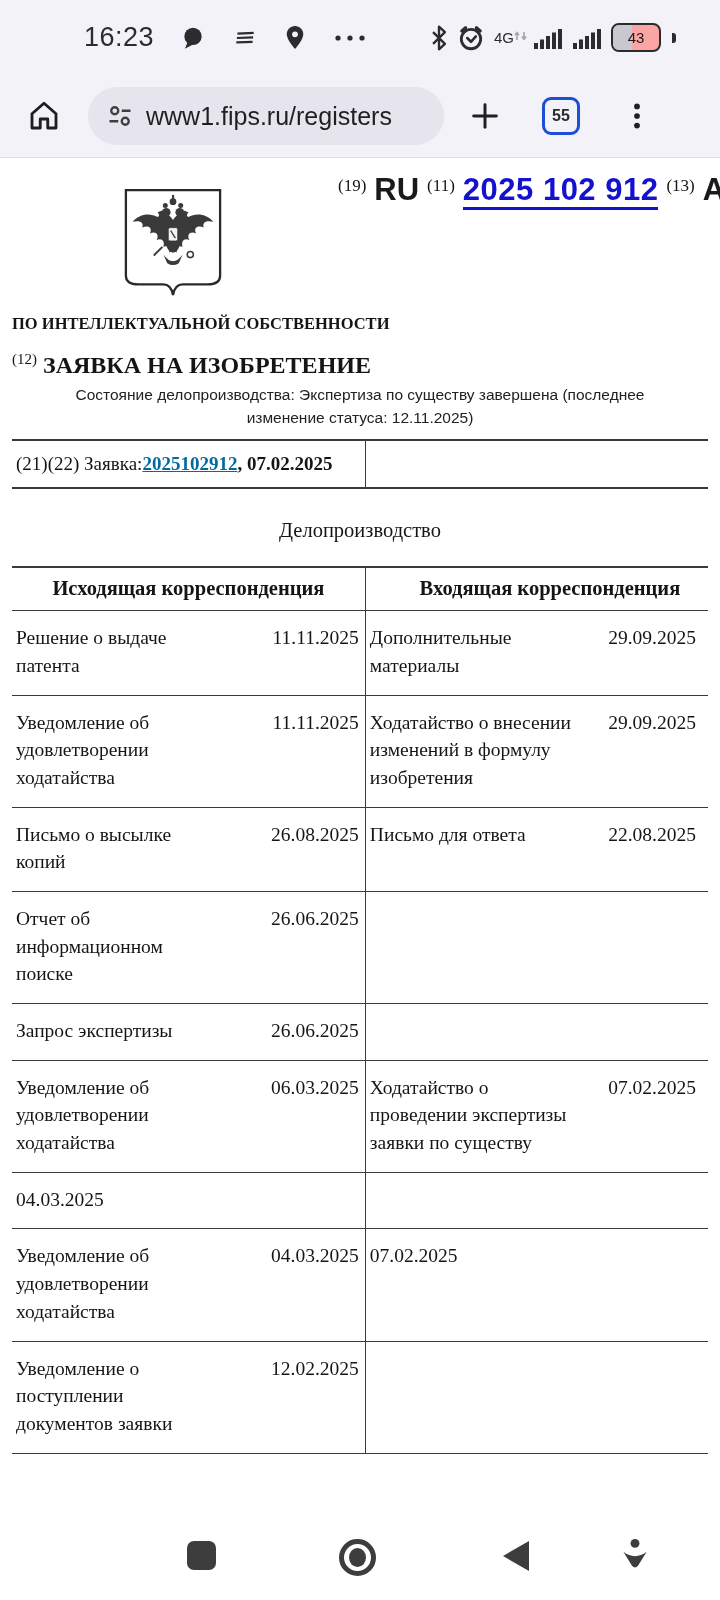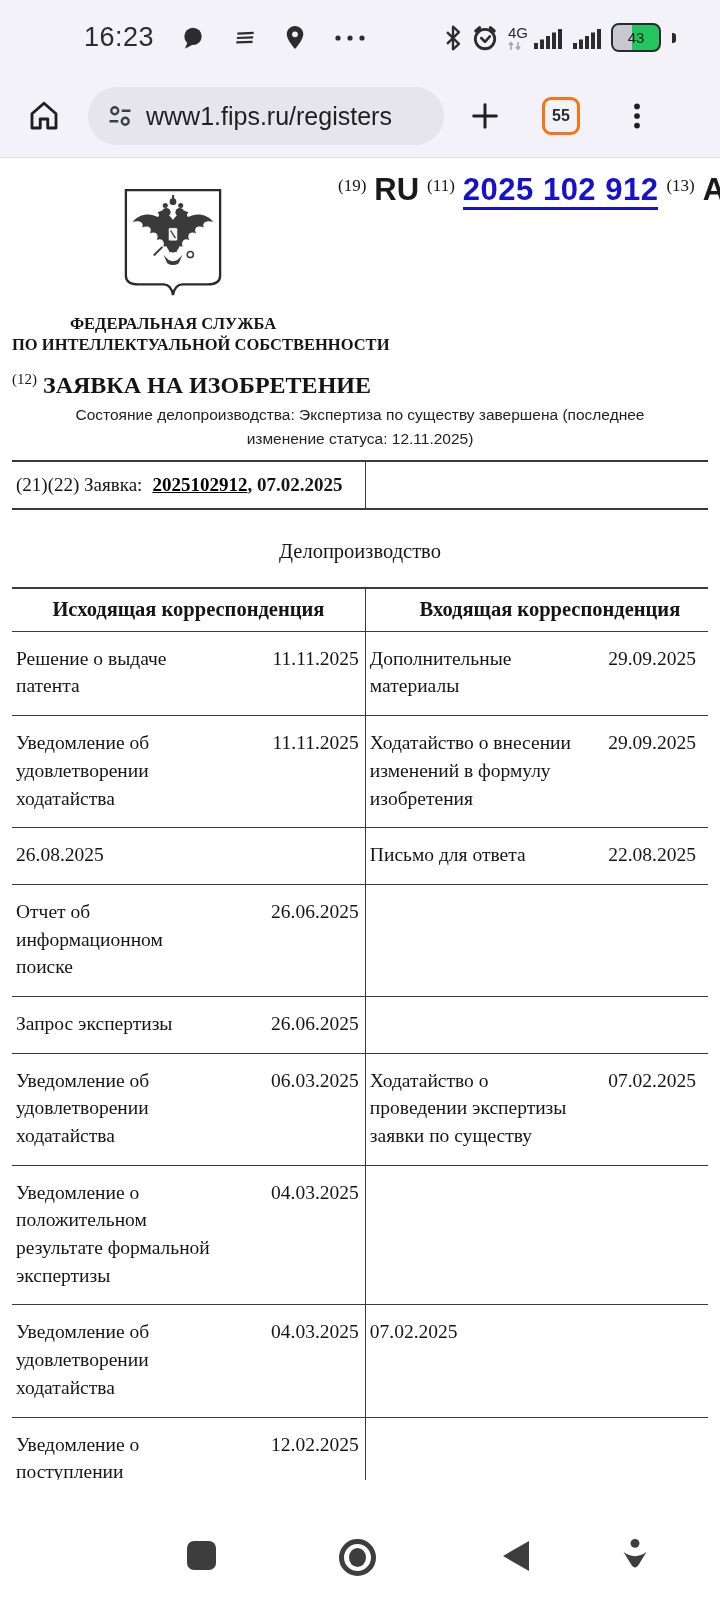--- a/index.html
+++ b/index.html
@@ -6,34 +6,34 @@
   body{width:720px;height:1600px;background:#fff;font-family:"Liberation Sans",sans-serif;}
   .screen{position:relative;width:720px;height:1600px;overflow:hidden;background:#fff;}
 
   
   .chrome{position:absolute;top:0;left:0;width:720px;height:157px;background:#f3f2f8;border-bottom:1px solid #dddbe3;}
   .statusbar{position:absolute;top:0;left:0;width:100%;height:75px;display:flex;align-items:center;}
   .sb-left{display:flex;align-items:center;gap:26px;margin-left:84px;}
   .sb-time{font-size:27px;font-weight:500;color:#2c2c2e;letter-spacing:.5px;}
   .sb-right{display:flex;align-items:center;gap:9px;margin-left:auto;margin-right:44px;}
   .sb-ico{display:flex;align-items:flex-end;}
-  .netlabel{display:flex;flex-direction:column;align-items:flex-start;line-height:1;margin-right:-4px;}
+  .netlabel{display:flex;flex-direction:row;align-items:flex-start;line-height:1;margin-right:-4px;}
   .netlabel .g4{font-size:15px;font-weight:500;color:#2c2c2e;}
   .netlabel .updown{display:flex;gap:1px;margin-top:1px;}
-  .battery{position:relative;width:46px;height:25px;border:2.5px solid #2b2b2b;border-radius:8px;display:flex;align-items:center;justify-content:center;overflow:hidden;background:#22c55e;}
+  .battery{position:relative;width:46px;height:25px;border:2.5px solid #2b2b2b;border-radius:8px;display:flex;align-items:center;justify-content:center;overflow:hidden;background:#fca5a5;}
   .battery .fill{position:absolute;left:0;top:0;bottom:0;width:42%;background:#c9c7cf;}
   .battery .pct{position:relative;font-size:15px;font-weight:500;color:#1c1c1e;}
   .bat-nub{width:4px;height:10px;background:#2b2b2b;border-radius:0 3px 3px 0;margin-left:2px;}
 
   .toolbar{position:absolute;top:75px;left:0;width:100%;height:82px;display:flex;align-items:center;}
   .home-btn{margin-left:26px;display:flex;}
   .urlpill{margin-left:26px;width:356px;height:58px;background:#e6e4ec;border-radius:29px;display:flex;align-items:center;padding:0 18px;box-sizing:border-box;overflow:hidden;}
   .url-text{font-size:25px;color:#1f1f1f;margin-left:12px;white-space:nowrap;overflow:hidden;flex:1;}
   .plus-btn{margin-left:24px;display:flex;}
-  .tabs-btn{margin-left:40px;width:32px;height:32px;border:3px solid #f97316;border-radius:9px;display:flex;align-items:center;justify-content:center;}
+  .tabs-btn{margin-left:40px;width:32px;height:32px;border:3px solid #1d4ed8;border-radius:9px;display:flex;align-items:center;justify-content:center;}
   .tabs-count{font-size:16px;font-weight:700;color:#2b2b2b;}
   .kebab-btn{margin-left:44px;display:flex;}
 
   
   .page{position:absolute;top:158px;left:0;width:720px;padding:0 12px;box-sizing:border-box;font-family:"Liberation Serif","DejaVu Serif",serif;color:#151515;}
   .doc-head{display:flex;margin-top:16px;}
   .head-left{width:322px;text-align:center;flex-shrink:0;}
   .country{font-size:17.5px;font-weight:700;letter-spacing:.3px;margin-top:3px;}
   .coat{margin:13px auto 0;display:block;}
   .agency{font-size:16.5px;font-weight:700;line-height:1.25;margin-top:15px;white-space:nowrap;}
@@ -42,21 +42,21 @@
   .code-sm{font-size:17px;font-family:"Liberation Serif",serif;padding-top:2px;}
   .code-big{font-size:31px;font-weight:700;font-family:"Liberation Sans",sans-serif;color:#1a1a1a;line-height:1.05;}
   .pub-link{font-size:31px;font-weight:700;font-family:"Liberation Sans",sans-serif;color:#1412cf;text-decoration:none;border-bottom:3px solid #1412cf;line-height:1.05;letter-spacing:.5px;}
   .doc-kind{margin-top:16px;font-size:15px;}
   .doc-kind .sup{vertical-align:9px;font-size:15px;}
   .doc-kind .kind-title{font-size:24px;font-weight:700;margin-left:6px;}
   .status-line{text-align:center;font-family:"Liberation Sans",sans-serif;font-size:15.5px;color:#222;line-height:1.5;margin-top:4px;padding:0 28px;}
   .app-row{margin-top:10px;border-top:2px solid #3b3b3b;border-bottom:2px solid #3b3b3b;display:grid;grid-template-columns:50.7% 49.3%;}
   .app-cell{padding:12px 4px;font-size:19px;display:flex;align-items:center;flex-wrap:wrap;}
   .app-cell-r{border-left:1.5px solid #3b3b3b;}
-  .app-num{color:#000000;font-weight:700;text-decoration:underline;margin-left:10px;}
+  .app-num{color:#0369a1;font-weight:700;text-decoration:underline;margin-left:0;}
   .app-date{font-weight:700;}
 
   .section-title{text-align:center;font-size:20.5px;margin-top:30px;}
 
   .docs-table{margin-top:24px;border-top:2px solid #3b3b3b;}
   .t-hrow{display:grid;grid-template-columns:50.7% 49.3%;}
   .t-hcell{text-align:center;font-size:20.5px;font-weight:700;padding:9px 2px 10px;}
   .t-hcell.r{border-left:1.5px solid #3b3b3b;padding-left:28px;}
   .t-row{display:grid;grid-template-columns:50.7% 49.3%;border-top:1.5px solid #3b3b3b;font-family:Liberation Serif, serif;}
   .t-row:last-child{border-bottom:1.5px solid #3b3b3b;}
@@ -212,21 +212,20 @@
               <circle cx="60" cy="19" r="2.6"></circle>
             <ellipse cx="52" cy="52" rx="8.5" ry="16"></ellipse>
             <path d="M42,70 Q52,84 62,70 L58,79 Q52,83 46,79 Z"></path>
           </g>
           <rect x="47" y="42" width="10" height="14" rx="2" fill="#f2f2f2" stroke="#3a3a3a" stroke-width="1"></rect>
           <path d="M49.5,45 l5,8" stroke="#3a3a3a" stroke-width="1.4"></path>
           <path d="M41,62 L32,71" stroke="#3a3a3a" stroke-width="2"></path>
           <circle cx="70" cy="70" r="3.2" fill="none" stroke="#3a3a3a" stroke-width="1.6"></circle>
         </svg>
         <div class="agency">
-          <div>ФЕДЕРАЛЬНАЯ СЛУЖБА</div>
           <div>ПО ИНТЕЛЛЕКТУАЛЬНОЙ СОБСТВЕННОСТИ</div>
         </div>
       </div>
       <div class="head-right">
         <div class="codes">
           <span class="code-sm">(19)</span>
           <span class="code-big">RU</span>
           <span class="code-sm">(11)</span>
           <a class="pub-link" href="#">2025 102 912</a>
           <span class="code-sm">(13)</span>
@@ -276,20 +275,21 @@
               <span class="doc-name">Уведомление об удовлетворении ходатайства</span>
               <span class="doc-date">11.11.2025</span>
             </div>
             <div class="t-cell r">
               <span class="doc-name">Ходатайство о внесении изменений в формулу изобретения</span>
               <span class="doc-date">29.09.2025</span>
             </div>
           </div>
           <div class="t-row">
             <div class="t-cell">
+              <span class="doc-name">Письмо о высылке копий</span>
               <span class="doc-date">26.08.2025</span>
             </div>
             <div class="t-cell r">
               <span class="doc-name">Письмо для ответа</span>
               <span class="doc-date">22.08.2025</span>
             </div>
           </div>
           <div class="t-row">
             <div class="t-cell">
               <span class="doc-name">Отчет об информационном поиске</span>
@@ -315,21 +315,20 @@
               <span class="doc-name">Уведомление об удовлетворении ходатайства</span>
               <span class="doc-date">06.03.2025</span>
             </div>
             <div class="t-cell r">
               <span class="doc-name">Ходатайство о проведении экспертизы заявки по существу</span>
               <span class="doc-date">07.02.2025</span>
             </div>
           </div>
           <div class="t-row">
             <div class="t-cell">
-              <span class="doc-name">Уведомление о положительном результате формальной экспертизы</span>
               <span class="doc-date">04.03.2025</span>
             </div>
             <div class="t-cell r">
               <span class="doc-name"></span>
               <span class="doc-date"></span>
             </div>
           </div>
           <div class="t-row">
             <div class="t-cell">
               <span class="doc-name">Уведомление об удовлетворении ходатайства</span>

